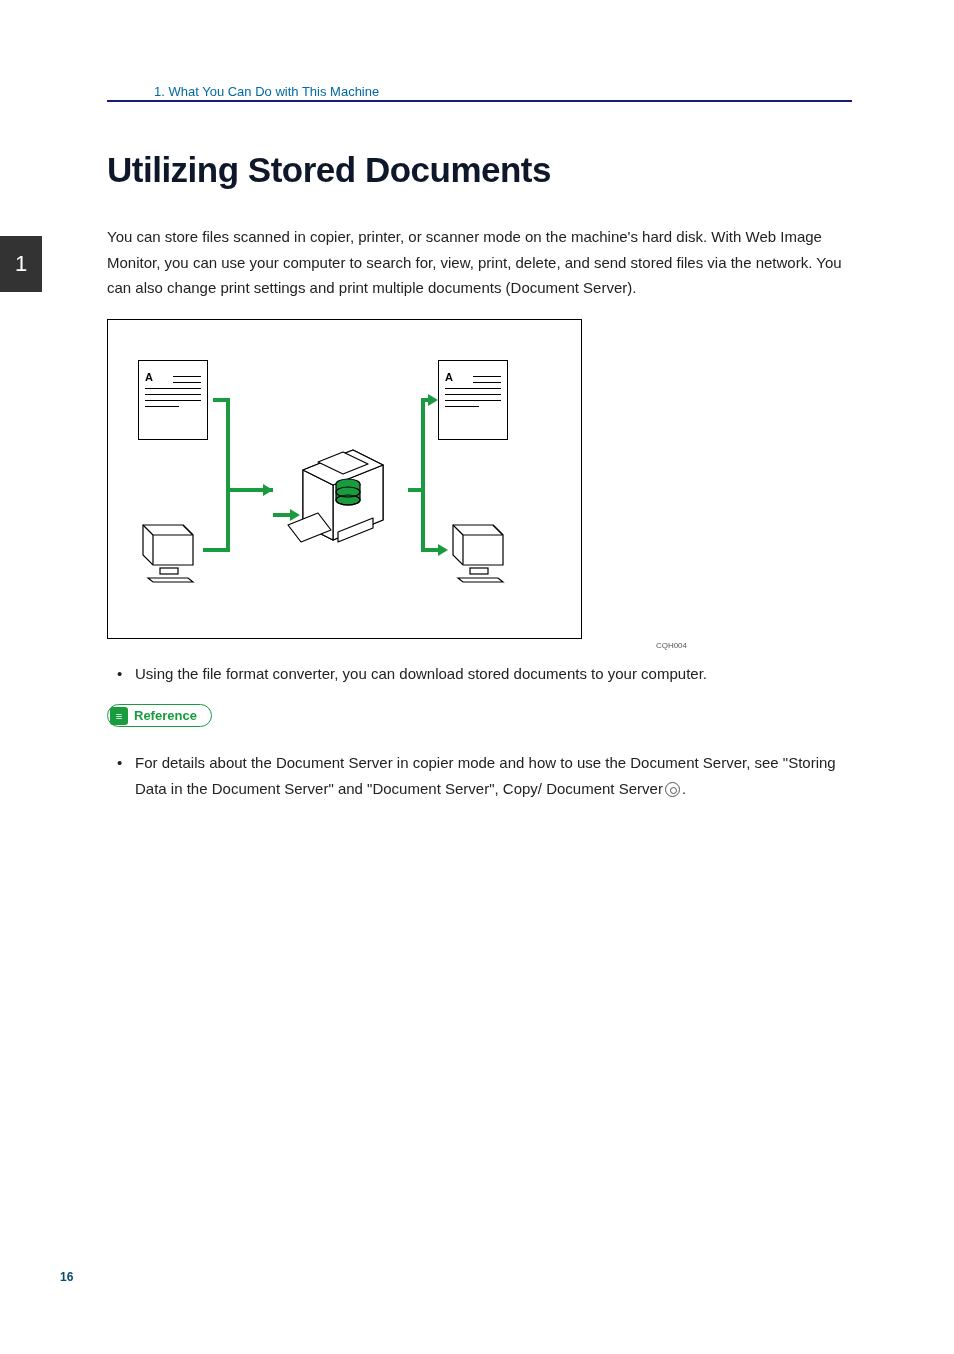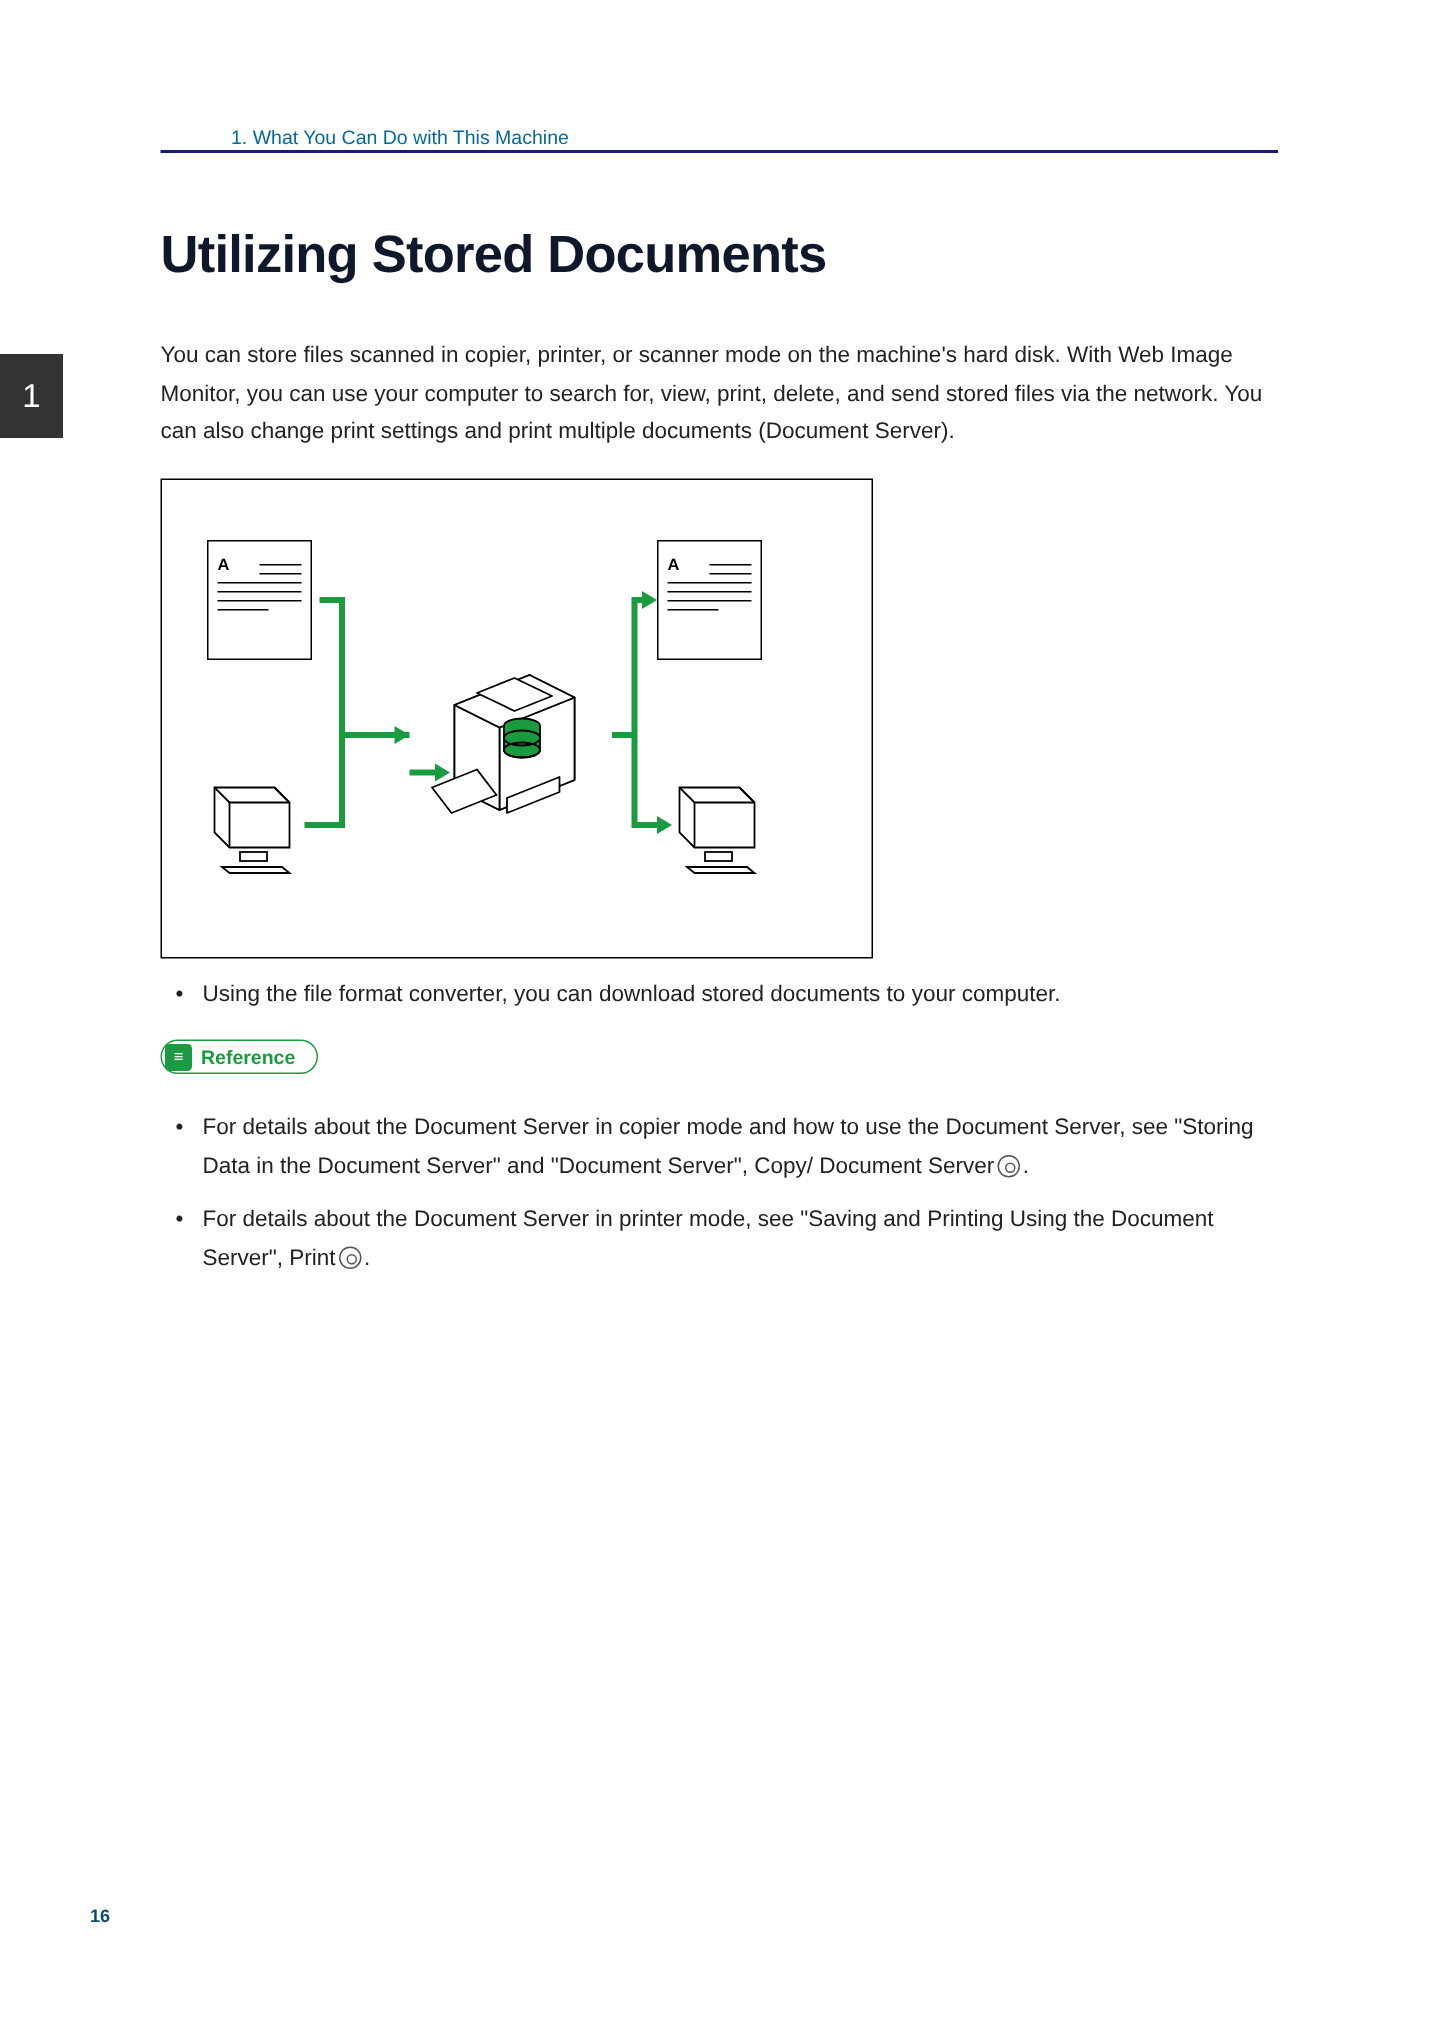--- a/index.html
+++ b/index.html
@@ -266,35 +266,33 @@
 
         <path d="M165 195 L188 195"></path>
         <polygon points="192,195 182,189 182,201" fill="#1a9b3f" stroke="none"></polygon>
 
         <path d="M300 170 L315 170 L315 80 L325 80 M315 170 L315 230 L335 230"></path>
         <polygon points="330,80 320,74 320,86" fill="#1a9b3f" stroke="none"></polygon>
         <polygon points="340,230 330,224 330,236" fill="#1a9b3f" stroke="none"></polygon>
       </g>
     </svg>
   </div>
+  <div class="figure-label">CQH004</div>
 
   <ul class="bullets">
     <li>Using the file format converter, you can download stored documents to your computer.</li>
   </ul>
 
   <div class="reference-badge">
     <div class="icon-box">
         <span>≡</span>
       </div>
     <span class="label">Reference</span>
   </div>
 
   <ul class="bullets">
     <li>
       <span>For details about the Document Server in copier mode and how to use the Document Server, see "Storing Data in the Document Server" and "Document Server", Copy/ Document Server</span><span class="disc-icon"></span><span>.</span>
     </li>
-    <li>
-      <span>For details about the Document Server in printer mode, see "Saving and Printing Using the Document Server", Print</span><span class="disc-icon"></span><span>.</span>
-    </li>
   </ul>
 </div>
 
 <div class="page-number">16</div>
 
 </body></html>

